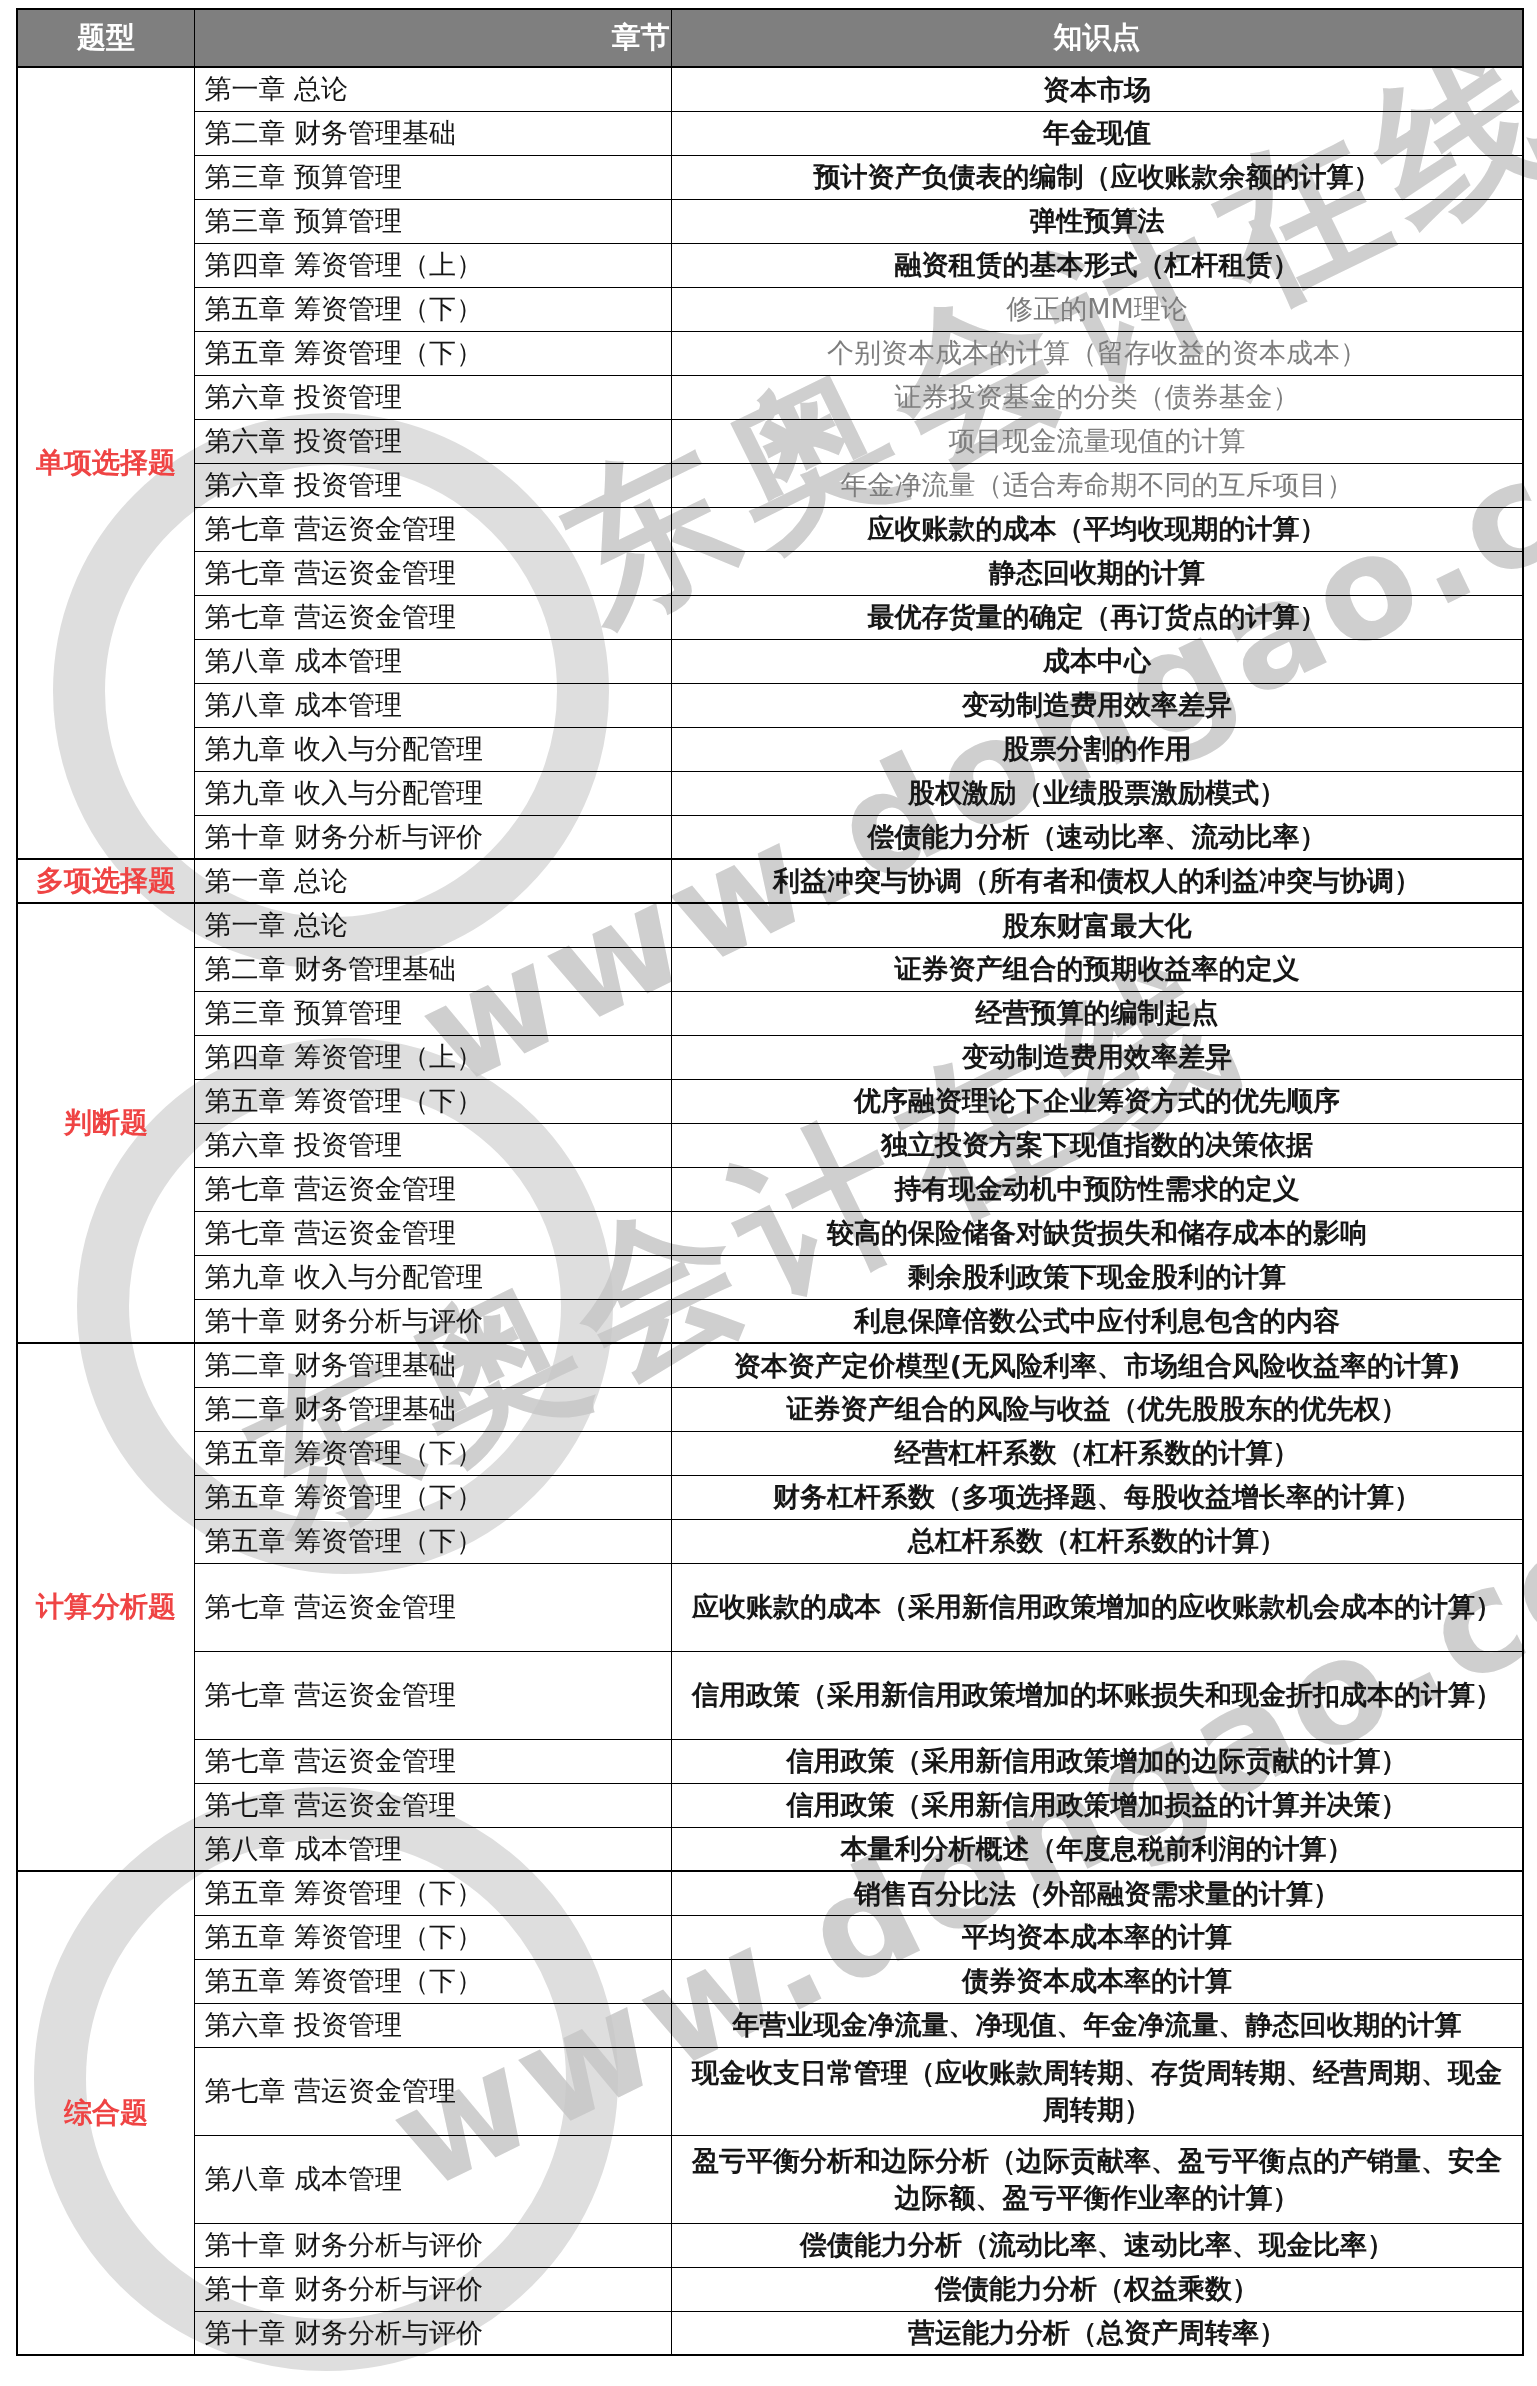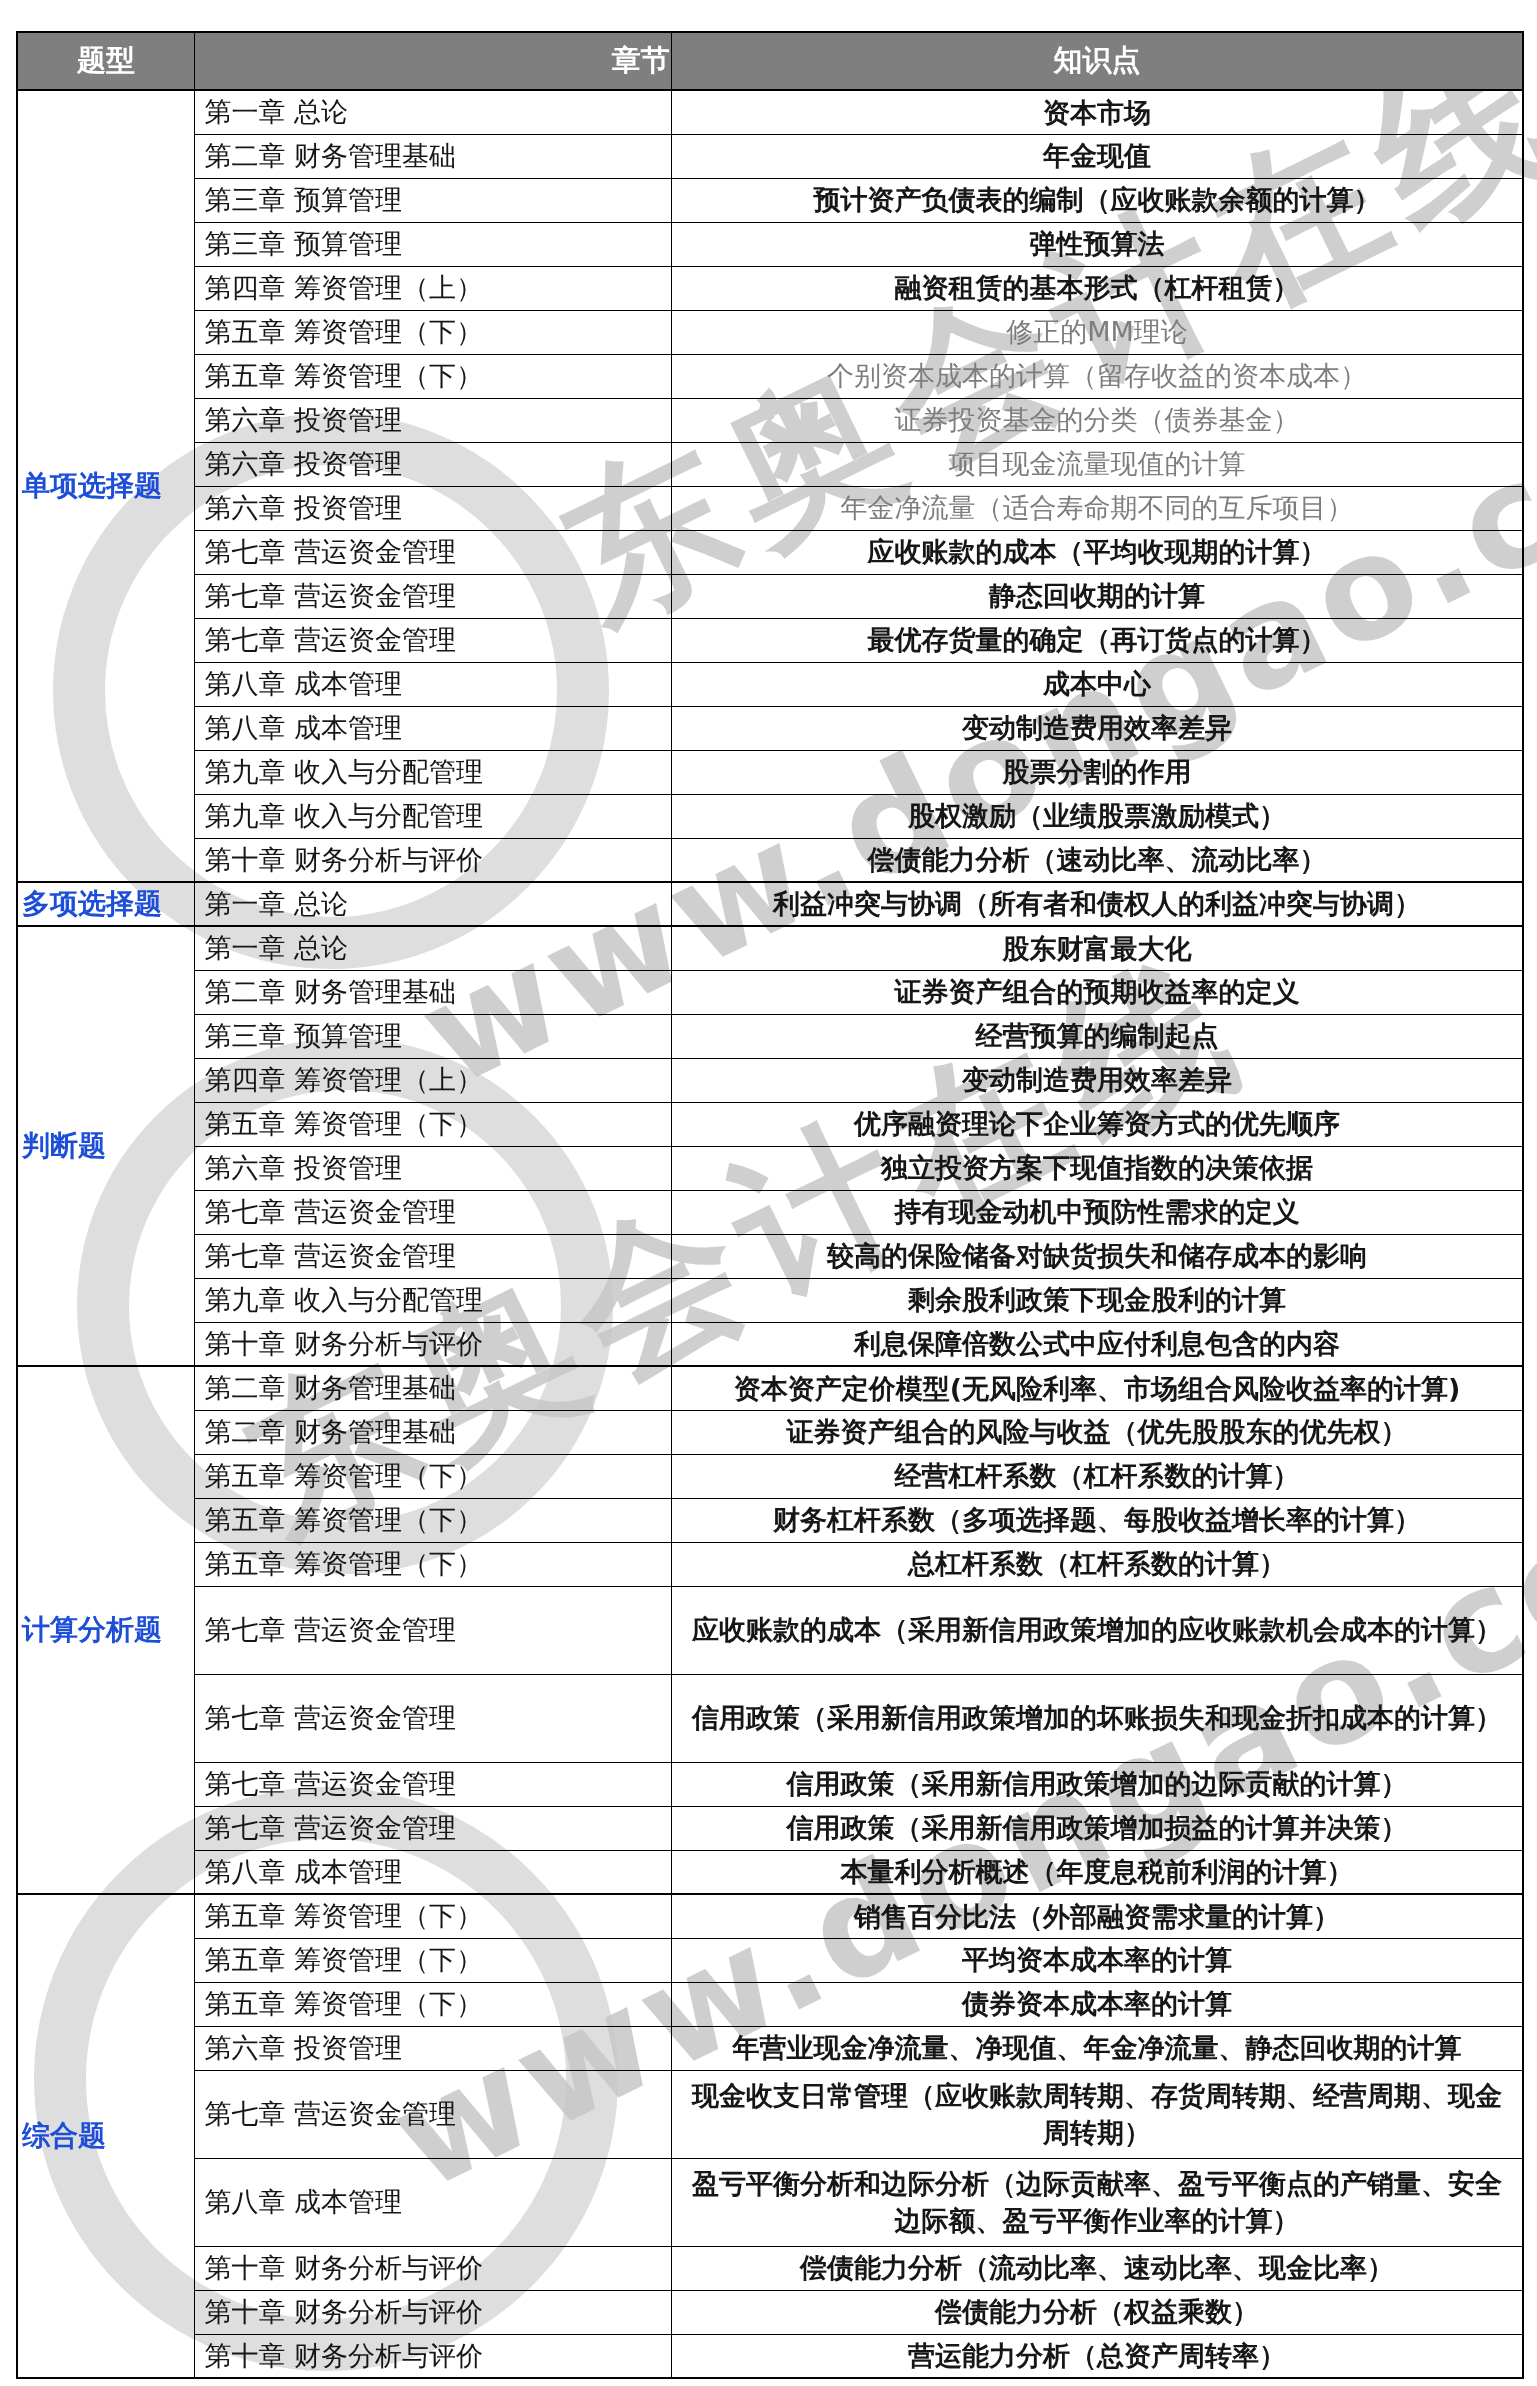--- a/index.html
+++ b/index.html
@@ -31,21 +31,21 @@
     position:absolute;
     border:52px solid #d6d6d6;
     border-radius:50%;
     opacity:0.8;
   }
   .wm-ring1{left:53px;top:413px;width:452px;height:452px;}
   .wm-ring2{left:77px;top:1038px;width:432px;height:432px;}
   .wm-ring3{left:34px;top:1787px;width:480px;height:480px;}
   
   table.grid{
-    position:absolute;left:16.3px;top:31px;z-index:1;
+    position:absolute;left:16.3px;top:8px;z-index:1;
     width:1505px;
     table-layout:fixed;
     border-collapse:collapse;
     border:2.9px solid #000;
     font-size:27px;
     color:#161616;
     background:transparent;
   }
   col.c-type{width:177px;}
   col.c-ch{width:477px;}
@@ -64,22 +64,22 @@
     text-align:center;
   }
   thead th.h-ch{text-align:right;padding-left:11.5px;}
   tbody tr{height:44px;}
   tbody tr.tall{height:88px;}
   tbody tr.group-start th,
   tbody tr.group-start td{border-top:2.9px solid #000;}
   th.gl{
     font-size:28px;
     font-weight:bold;
-    text-align:left;
-    color:#1d4ed8;
+    text-align:center;
+    color:#ef4444;
     background:transparent;
     padding:0 3.8px;
   }
   td.ch{
     text-align:left;
     padding:1.9px 7.7px 1.9px 9.6px;
     font-weight:normal;
     white-space:nowrap;
   }
   td.pt{

